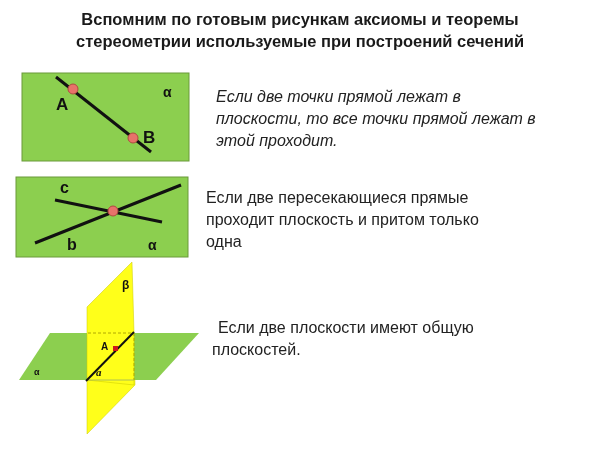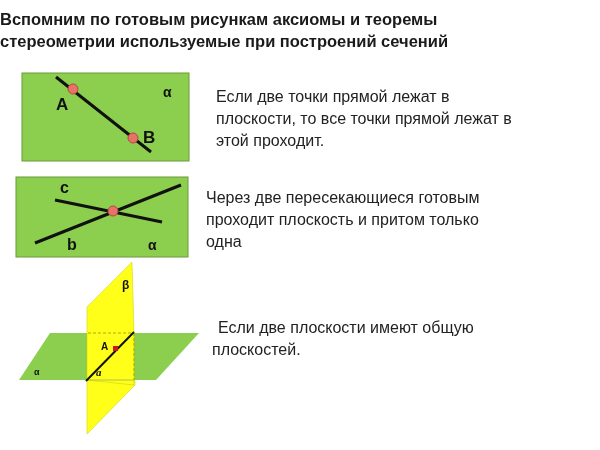--- a/index.html
+++ b/index.html
@@ -1,17 +1,17 @@
 <!DOCTYPE html>
 <html><head>
 <meta charset="utf-8">
 <style>
   html, body { margin:0; padding:0; background:#ffffff; }
   body { width:600px; height:450px; position:relative; overflow:hidden; font-family:"Liberation Sans", sans-serif; }
-  .title { position:absolute; left:0; top:8px; width:600px; font-weight:bold; font-size:16.5px; line-height:22px; color:#1a1a1a; }
+  .title { position:absolute; left:0; top:8px; width:600px; text-align:center; font-weight:bold; font-size:16.5px; line-height:22px; color:#1a1a1a; }
   .para { position:absolute; font-size:16px; line-height:22px; color:#222; }
   svg { position:absolute; left:0; top:0; }
   .lbl { font-family:"Liberation Sans", sans-serif; font-weight:bold; fill:#111; }
 </style>
 </head>
 <body>
 
 <div class="title">
   <div>Вспомним по готовым рисункам аксиомы и теоремы</div>
   <div>стереометрии используемые при построений сечений</div>
@@ -53,28 +53,28 @@
 
     <line x1="86" y1="381" x2="134" y2="332" stroke="#111" stroke-width="2"></line>
     <rect x="113" y="346" width="5" height="5" fill="#cc1a1a"></rect>
     <text class="lbl" x="101" y="350" font-size="10">A</text>
     <text x="96" y="376" font-size="11" font-style="italic" font-family="Liberation Serif, serif" font-weight="bold" fill="#111">a</text>
     <text class="lbl" x="122" y="289" font-size="12">β</text>
     <text class="lbl" x="34" y="375" font-size="9">α</text>
   </g>
 </svg>
 
-<div class="para" style="left:216px; top:86px;">
+<div class="para" style="left:216px; top:86px;font-style:italic;">
   <div>Если две точки прямой лежат в</div>
   <div>плоскости, то все точки прямой лежат в</div>
   <div>этой проходит.</div>
 </div>
 
 <div class="para" style="left:206px; top:187px;">
-  <div>Через две пересекающиеся готовым</div>
+  <div>Если две пересекающиеся прямые</div>
   <div>проходит плоскость и притом только</div>
   <div>одна</div>
 </div>
 
 <div class="para" style="left:212px; top:317px;">
   <div style="padding-left:6px;text-align:right;">Если две плоскости имеют общую</div>
   <div>плоскостей.</div>
 </div>
 
 </body></html>

